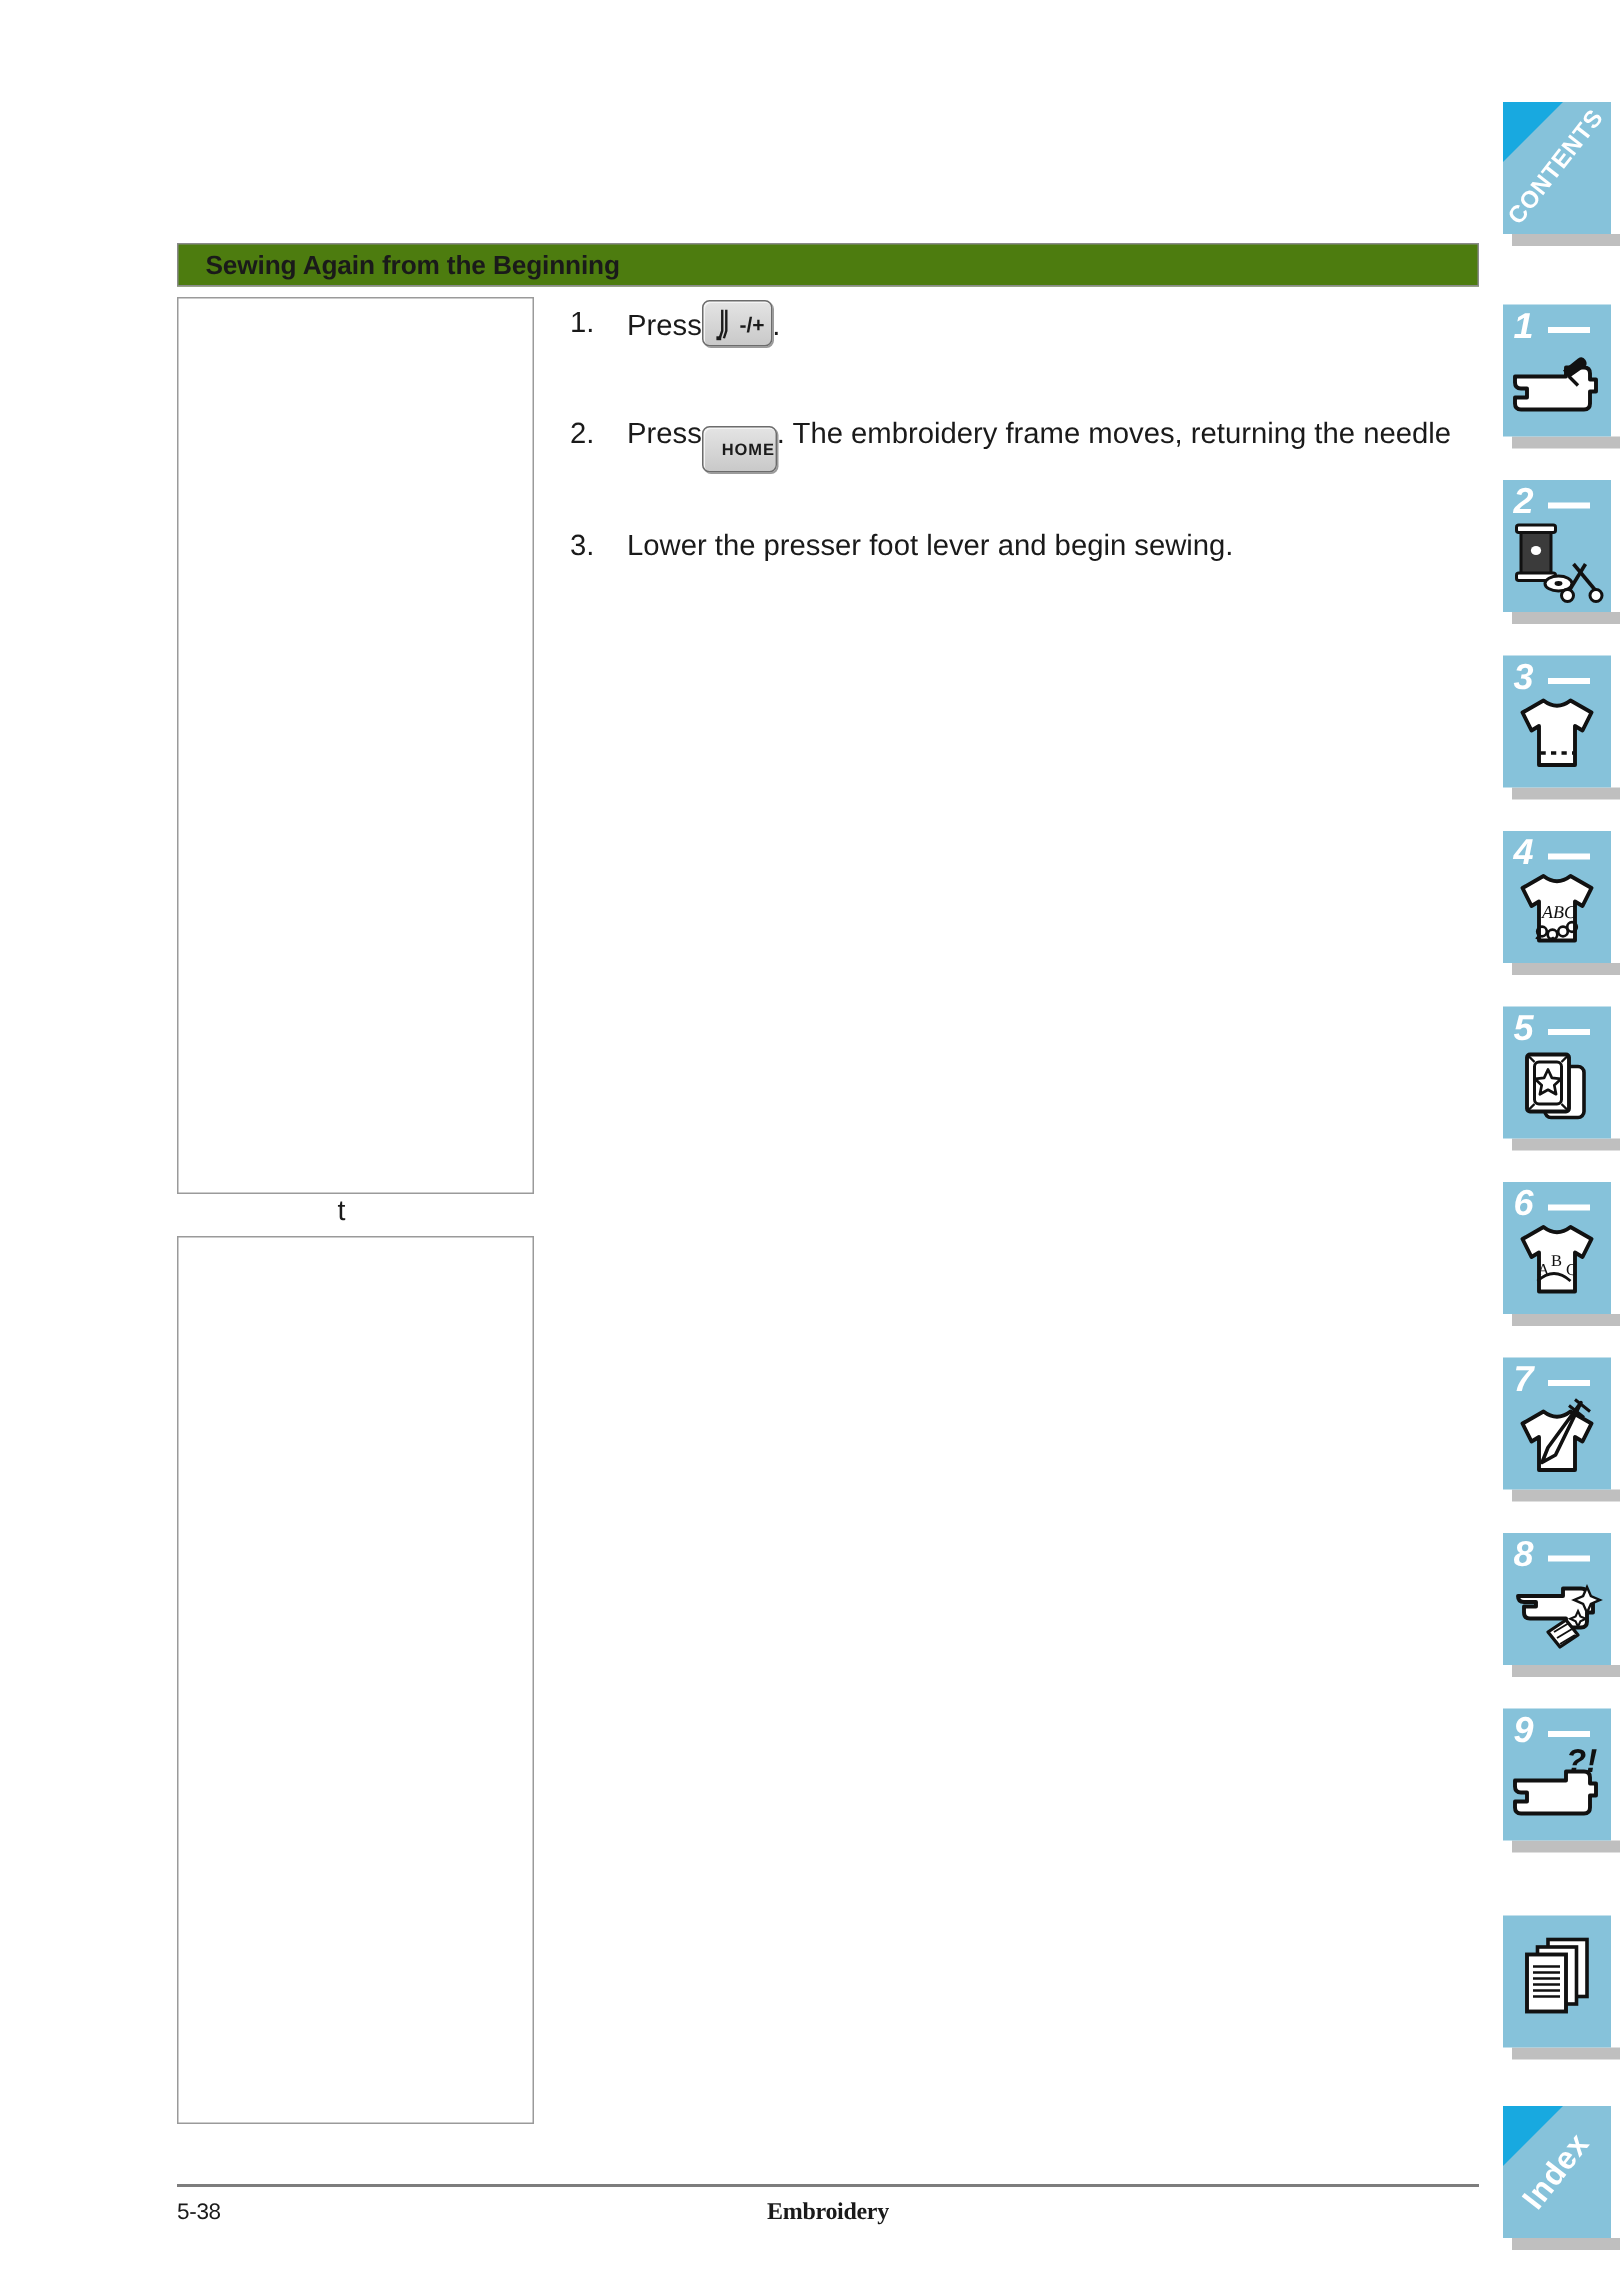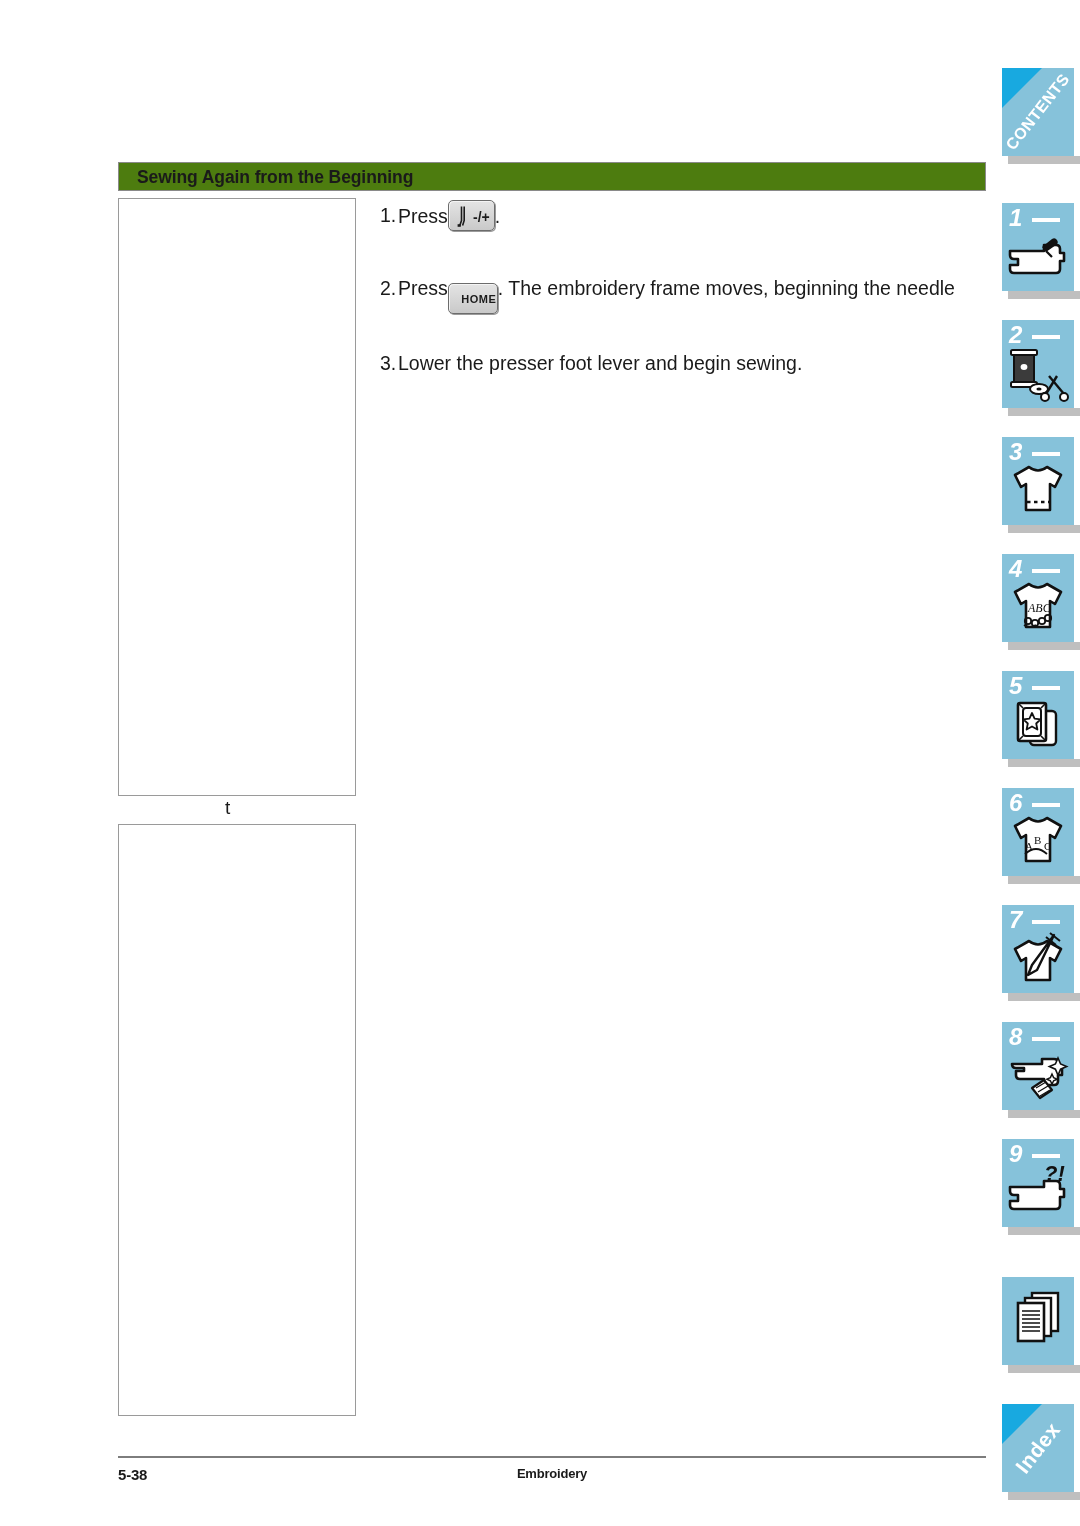--- a/index.html
+++ b/index.html
@@ -89,21 +89,21 @@
   }
   .step .num {
     position: absolute;
     left: 0;
     top: 0;
     width: 32px;
     text-align: left;
   }
   .step .body {
     display: block;
-    margin-left: 18px;
+    margin-left: 38px;
     white-space: normal;
   }
   .step .line {
     display: block;
     white-space: nowrap;
   }
 
   
   .key {
     display: inline-block;
@@ -143,32 +143,33 @@
     top: 1456px;
     width: 868px;
     height: 2px;
     background: #7d7d7d;
   }
   #footer-page {
     position: absolute;
     left: 118px;
     top: 1466px;
     font-size: 15px;
-    font-weight: bold;
+    font-weight: normal;
     letter-spacing: -0.2px;
   }
   #footer-chapter {
     position: absolute;
     left: 118px;
     top: 1466px;
     width: 868px;
     text-align: center;
-    font-size: 13px;
+    font-size: 16px;
     font-weight: bold;
     letter-spacing: -0.2px;
+    font-family: Liberation Serif, serif;
   }
 
   
   #tab-strip {
     position: absolute;
     left: 1002px;
     top: 0;
     width: 78px;
     height: 1526px;
   }
@@ -282,21 +283,21 @@
             </svg>
           </span><span>.</span>
         </span>
       </span>
     </div>
 
     <div class="step" style="margin-bottom:34px;">
       <span class="num">2.</span>
       <span class="body">
         <span class="line">
-          <span>Press</span><span class="key key-home">HOME</span><span>. The embroidery frame moves, beginning the needle</span>
+          <span>Press</span><span class="key key-home">HOME</span><span>. The embroidery frame moves, returning the needle</span>
         </span>
       </span>
     </div>
 
     <div class="step">
       <span class="num">3.</span>
       <span class="body">
         <span class="line">Lower the presser foot lever and begin sewing.</span>
       </span>
     </div>

